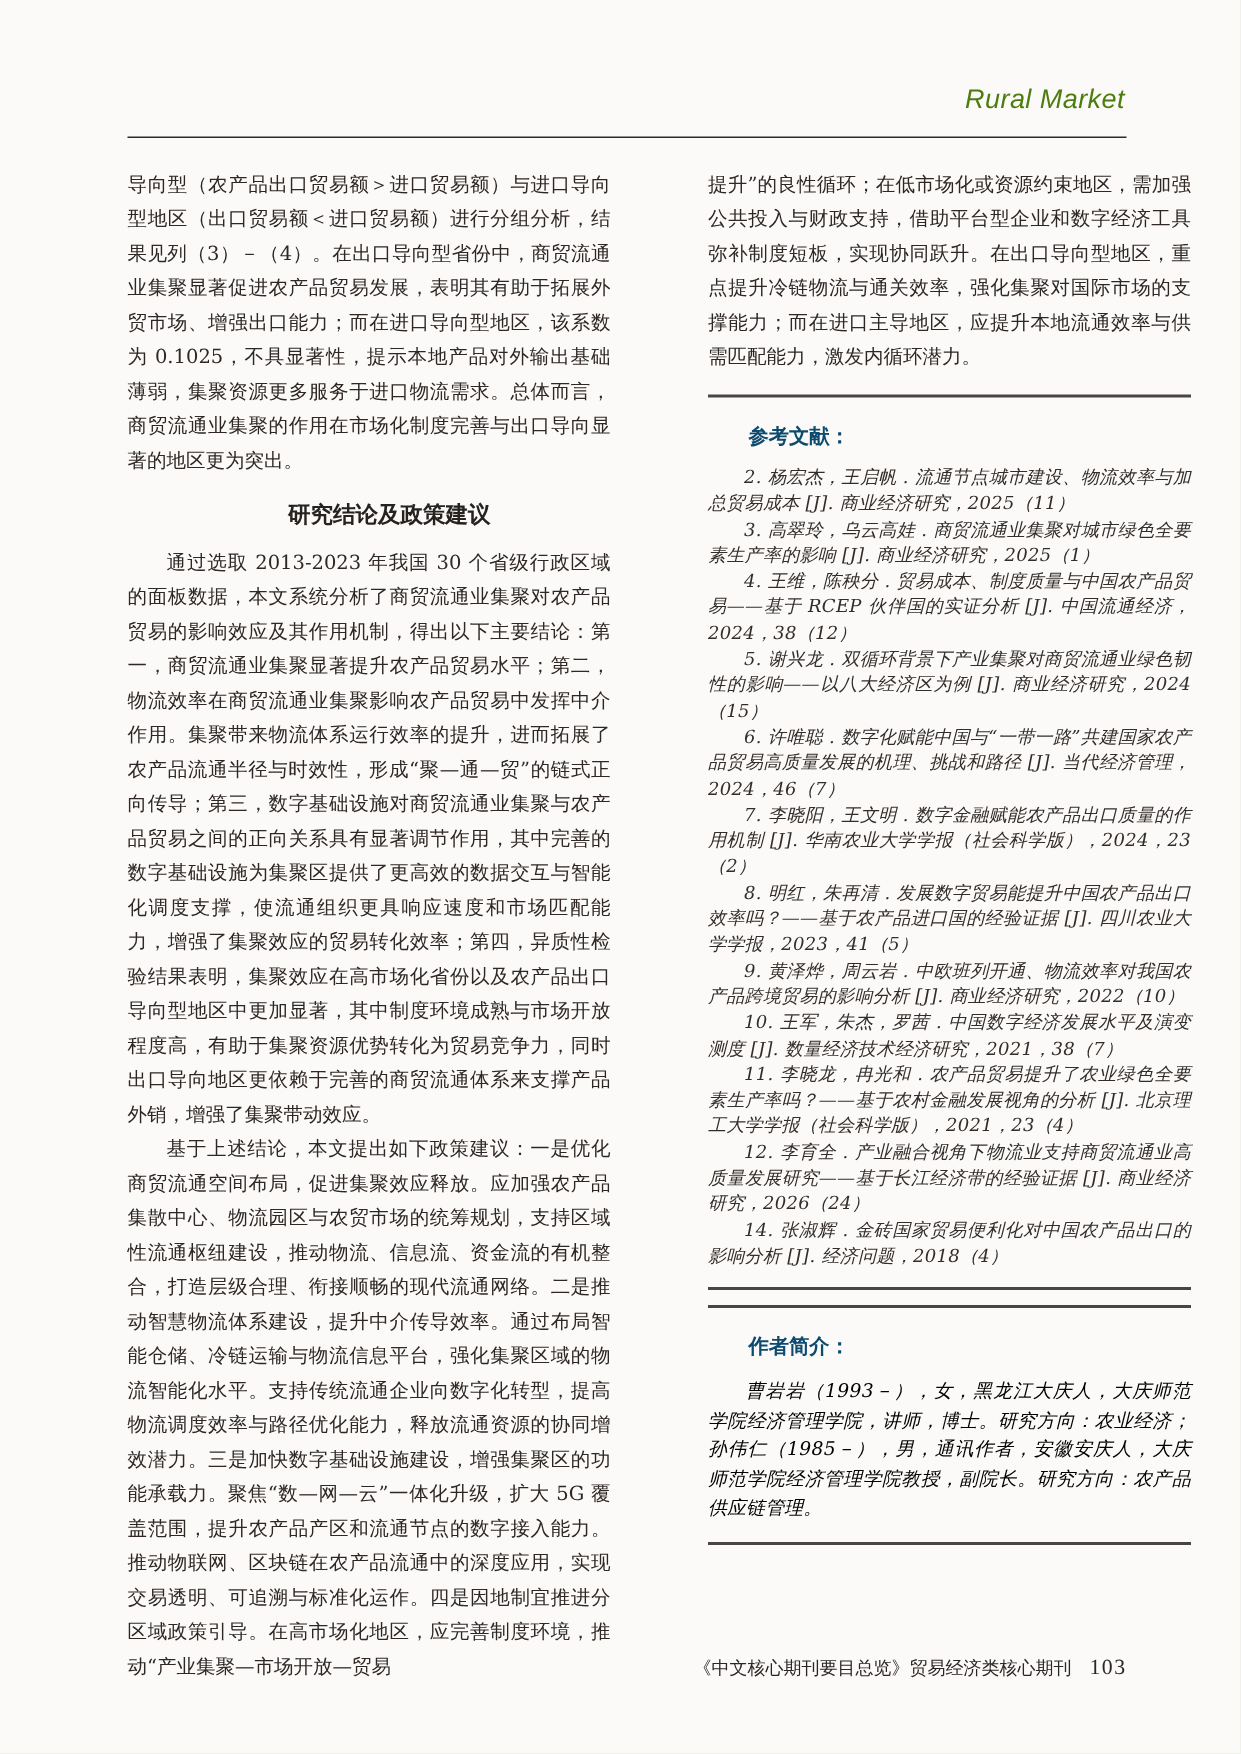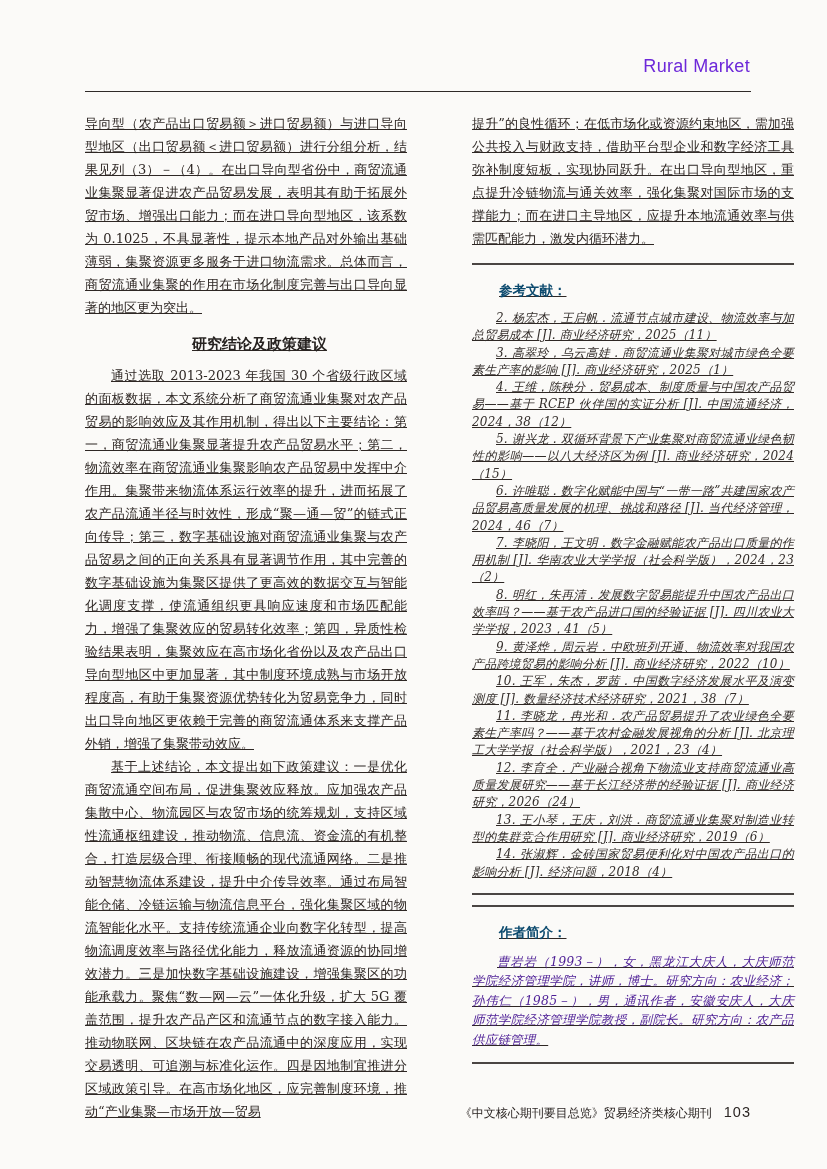--- a/index.html
+++ b/index.html
@@ -8,30 +8,30 @@
     width:827px;height:1169px;
     margin:0 auto;
     background:#fbfaf8;
     color:#2e2724;
     font-family:"DejaVu Serif","Liberation Serif",serif;
     overflow:hidden;
   }
   .header-label{
     position:absolute;top:56px;right:77px;
     font-family:"Liberation Sans","DejaVu Sans",sans-serif;
-    font-size:18px;color:#6d28d9;letter-spacing:0.3px;
+    font-size:18px;color:#4d7c0f;letter-spacing:0.3px;font-style:italic;
   }
   .header-rule{
     position:absolute;top:91px;left:85px;width:666px;
     border-top:1.6px solid #2f2a28;
   }
   .col{
     position:absolute;top:112px;width:322px;
     font-size:13px;line-height:23px;
-    text-align:justify;text-justify:inter-character;text-decoration:underline;
+    text-align:justify;text-justify:inter-character;
   }
   .col-left{left:85px;}
   .col-right{left:429px;margin-left:43px;}
   .para{margin:0;}
   .indent{text-indent:2em;}
   .section-title{
     margin:13px 0 9px 27px;
     font-family:"Liberation Sans","DejaVu Sans",sans-serif;
     font-size:15px;font-weight:bold;color:#262220;
     text-align:center;
@@ -48,30 +48,30 @@
     text-align:left;
   }
   .ref{
     margin:0;text-indent:2em;
     font-size:12px;line-height:17.3px;
     font-style:italic;letter-spacing:0.2px;color:#332d2a;
   }
   .author-bio{
     margin:0;text-indent:2em;
     font-size:12.5px;line-height:19.5px;
-    font-style:italic;letter-spacing:0.2px;color:#4c1d95;
+    font-style:italic;letter-spacing:0.2px;color:#000000;
   }
   .footer{
     position:absolute;top:1104px;left:85px;width:666px;
     text-align:right;
     font-family:"Liberation Sans","DejaVu Sans",sans-serif;
     font-size:12px;color:#2b2523;
   }
   .footer .page-num{
-    font-size:14.5px;margin-left:12px;letter-spacing:1px;
+    font-size:14.5px;margin-left:12px;letter-spacing:1px;font-family:Liberation Serif, serif;
   }
 </style>
 </head>
 <body>
 
 <div class="page">
 
   <div class="header-label">Rural Market</div>
   <div class="header-rule"></div>
 
@@ -92,21 +92,20 @@
     <p class="ref">3. 高翠玲，乌云高娃 . 商贸流通业集聚对城市绿色全要素生产率的影响 [J]. 商业经济研究，2025（1）</p>
     <p class="ref">4. 王维，陈秧分 . 贸易成本、制度质量与中国农产品贸易——基于 RCEP 伙伴国的实证分析 [J]. 中国流通经济，2024，38（12）</p>
     <p class="ref">5. 谢兴龙 . 双循环背景下产业集聚对商贸流通业绿色韧性的影响——以八大经济区为例 [J]. 商业经济研究，2024（15）</p>
     <p class="ref">6. 许唯聪 . 数字化赋能中国与“一带一路”共建国家农产品贸易高质量发展的机理、挑战和路径 [J]. 当代经济管理，2024，46（7）</p>
     <p class="ref">7. 李晓阳，王文明 . 数字金融赋能农产品出口质量的作用机制 [J]. 华南农业大学学报（社会科学版），2024，23（2）</p>
     <p class="ref">8. 明红，朱再清 . 发展数字贸易能提升中国农产品出口效率吗？——基于农产品进口国的经验证据 [J]. 四川农业大学学报，2023，41（5）</p>
     <p class="ref">9. 黄泽烨，周云岩 . 中欧班列开通、物流效率对我国农产品跨境贸易的影响分析 [J]. 商业经济研究，2022（10）</p>
     <p class="ref">10. 王军，朱杰，罗茜 . 中国数字经济发展水平及演变测度 [J]. 数量经济技术经济研究，2021，38（7）</p>
     <p class="ref">11. 李晓龙，冉光和 . 农产品贸易提升了农业绿色全要素生产率吗？——基于农村金融发展视角的分析 [J]. 北京理工大学学报（社会科学版），2021，23（4）</p>
     <p class="ref">12. 李育全 . 产业融合视角下物流业支持商贸流通业高质量发展研究——基于长江经济带的经验证据 [J]. 商业经济研究，2026（24）</p>
-    <p class="ref">13. 王小琴，王庆，刘洪 . 商贸流通业集聚对制造业转型的集群竞合作用研究 [J]. 商业经济研究，2019（6）</p>
     <p class="ref">14. 张淑辉 . 金砖国家贸易便利化对中国农产品出口的影响分析 [J]. 经济问题，2018（4）</p>
 
     <div class="double-rule"></div>
     <h3 class="block-title">作者简介：</h3>
     <p class="author-bio">曹岩岩（1993－），女，黑龙江大庆人，大庆师范学院经济管理学院，讲师，博士。研究方向：农业经济；孙伟仁（1985－），男，通讯作者，安徽安庆人，大庆师范学院经济管理学院教授，副院长。研究方向：农产品供应链管理。</p>
     <div class="rule"></div>
   </div>
 
   <div class="footer">
     <span>《中文核心期刊要目总览》贸易经济类核心期刊</span><span class="page-num">103</span>

